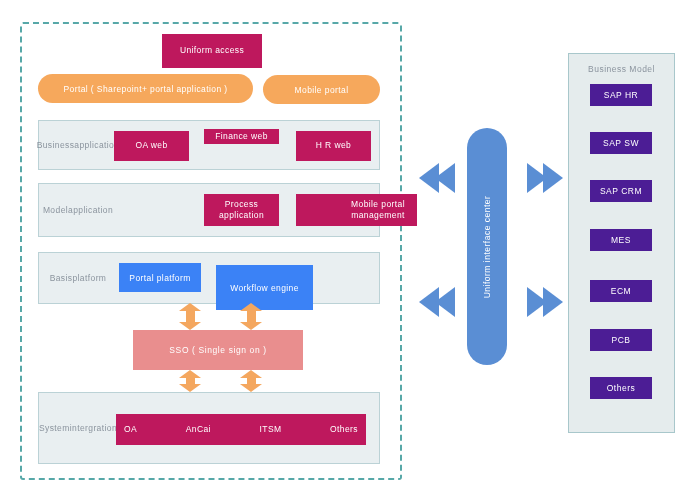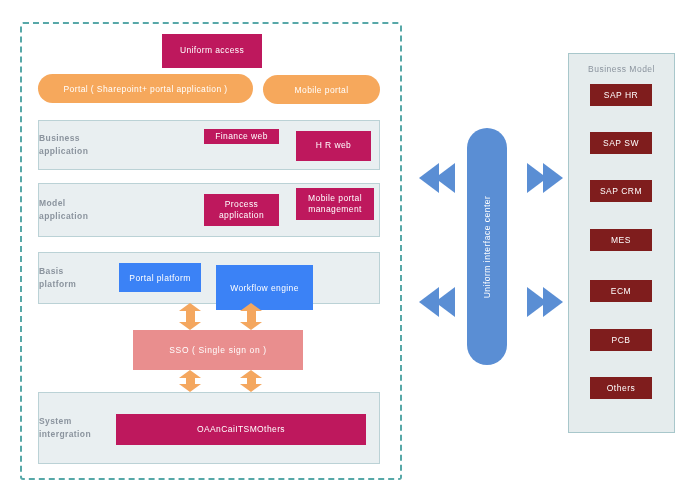--- a/index.html
+++ b/index.html
@@ -24,22 +24,22 @@
   .pill {
     background:#f6a85c; color:#ffffff; border-radius:15px; display:flex;
     align-items:center; justify-content:center; text-align:center;
     font-size:8.5px; letter-spacing:.4px;
   }
   .section {
     background:#e9eff1; border:1px solid #bbd2d6;
   }
   .section-label {
     position:absolute; left:0; top:0; bottom:0; width:78px;
-    display:flex; flex-direction:column; align-items:flex-start; justify-content:center;
-    color:#8b949e; font-size:8.5px; letter-spacing:.4px; line-height:1.5;font-weight:bold;
+    display:flex; align-items:center; justify-content:center;
+    color:#8b949e; font-size:8.5px; letter-spacing:.4px; line-height:1.5;
   }
   .blue-box {
     background:#3b82f6; color:#ffffff; display:flex; align-items:center;
     justify-content:center; text-align:center; font-size:8.5px; letter-spacing:.4px;
   }
   .sso-box {
     background:#e98e8e; color:#ffffff; display:flex; align-items:center;
     justify-content:center; font-size:8.5px; letter-spacing:.6px;
   }
 
@@ -71,59 +71,60 @@
   .right-panel {
     left:568px; top:53px; width:105px; height:378px;
     background:#e5eced; border:1px solid #a8c7cb;
   }
   .rp-title {
     position:absolute; top:10px; left:0; width:100%; text-align:center;
     color:#8b949e; font-size:8.5px; letter-spacing:.5px;
   }
   .rp-box {
     position:absolute; left:21px; width:62px; height:22px;
-    background:#7f1d1d; color:#ffffff; display:flex; align-items:center;
+    background:#4c1d95; color:#ffffff; display:flex; align-items:center;
     justify-content:center; font-size:8.5px; letter-spacing:.5px;
   }
   .rp-b1{top:30px}.rp-b2{top:78px}.rp-b3{top:126px}.rp-b4{top:175px}
   .rp-b5{top:226px}.rp-b6{top:275px}.rp-b7{top:323px}
 
   
   .sys-strip {
     left:77px; top:21px; width:250px; height:31px;
-    display:flex; align-items:center; justify-content:center;
+    display:flex; align-items:center; justify-content:space-between;
     padding:0 8px; box-sizing:border-box;
   }
 </style>
 </head>
 <body>
 
 <div class="abs dashed-wrap"></div>
 
 <div class="abs dark-box" style="left:162px; top:34px; width:100px; height:34px;">Uniform access</div>
 
 <div class="abs pill" style="left:38px; top:74px; width:215px; height:29px;">Portal ( Sharepoint+ portal application )</div>
 <div class="abs pill" style="left:263px; top:75px; width:117px; height:29px;">Mobile portal</div>
 
 <div class="abs section" style="left:38px; top:120px; width:340px; height:48px;">
   <div class="section-label">
     <span>Business</span>
     <span>application</span>
   </div>
+  <div class="abs dark-box" style="left:75px; top:10px; width:75px; height:30px;">OA web</div>
   <div class="abs dark-box" style="left:165px; top:8px; width:75px; height:15px;">Finance web</div>
   <div class="abs dark-box" style="left:257px; top:10px; width:75px; height:30px;">H R web</div>
 </div>
 
 <div class="abs section" style="left:38px; top:183px; width:340px; height:52px;">
   <div class="section-label">
     <span>Model</span>
     <span>application</span>
   </div>
   <div class="abs dark-box" style="left:165px; top:10px; width:75px; height:32px;">Process application</div>
-  <div class="abs dark-box" style="left:257px; top:4px; width:78px; height:32px;">Mobile portal management</div>
+  <div class="abs dark-box" style="left:257px; top:10px; width:78px; height:32px;padding-left:43px;">Mobile portal management</div>
 </div>
 
 <div class="abs section" style="left:38px; top:252px; width:340px; height:50px;">
   <div class="section-label">
     <span>Basis</span>
     <span>platform</span>
   </div>
   <div class="abs blue-box" style="left:80px; top:10px; width:82px; height:29px;">Portal platform</div>
   <div class="abs blue-box" style="left:177px; top:12px; width:97px; height:45px;">Workflow engine</div>
 </div>

